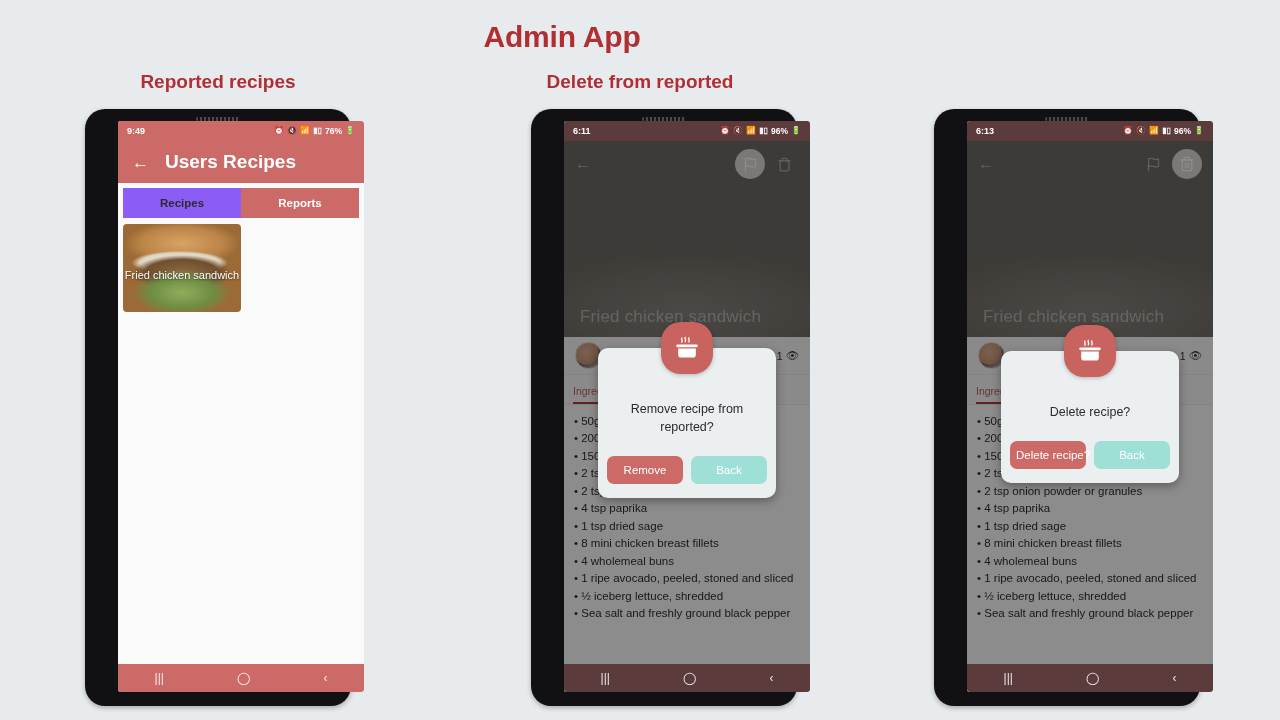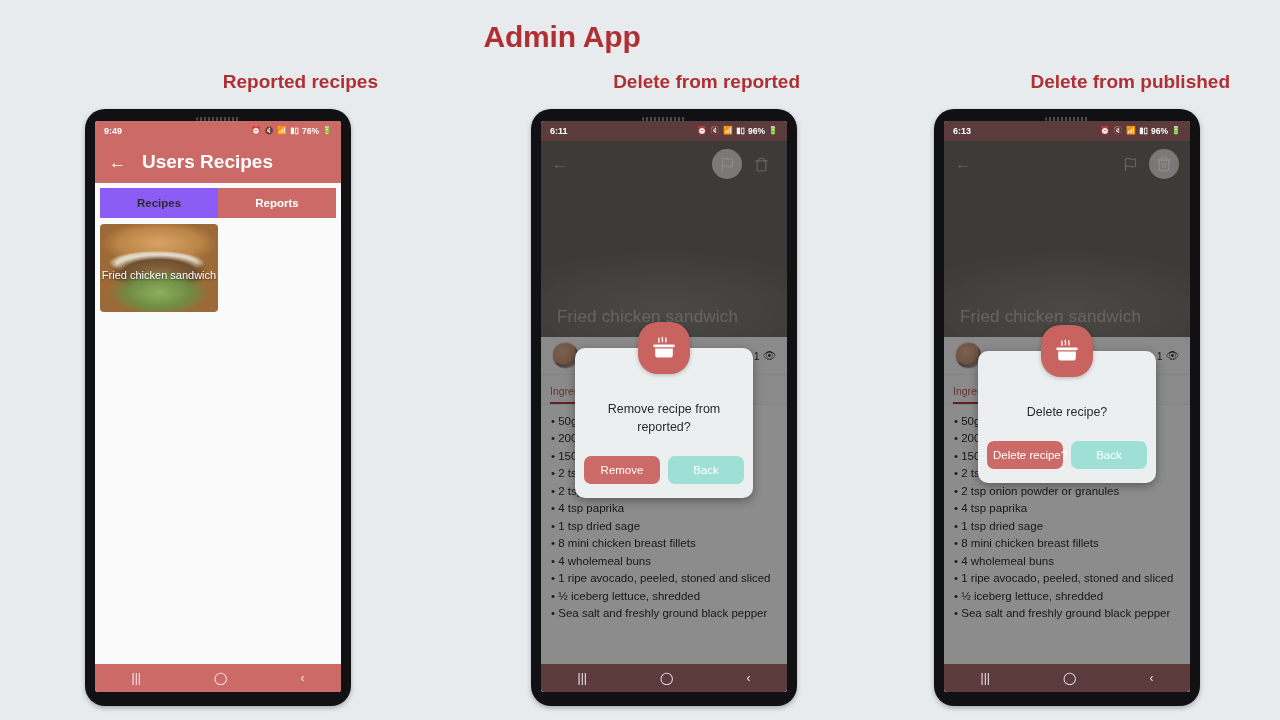--- a/index.html
+++ b/index.html
@@ -13,21 +13,21 @@
 
   .app-title {
     position: absolute; top: 20px; left: 0; width: 1124px;
     text-align: center;
     font-size: 30px; font-weight: bold; color: #b02f33;
     letter-spacing: -0.2px;
   }
 
   .panel-title {
     position: absolute; top: 71px;
-    text-align: right;
+    text-align: center;
     font-size: 19px; font-weight: bold; color: #b02f33;
   }
   .pt0 { left: 58px;  width: 320px; }
   .pt1 { left: 480px; width: 320px; }
   .pt2 { left: 910px; width: 320px; }
 
   
   .phone {
     position: absolute;
     width: 266px; height: 597px;
@@ -43,20 +43,21 @@
   .grille {
     position: absolute; top: 8px; left: 50%; transform: translateX(-50%);
     width: 44px; height: 4px; border-radius: 2px;
     background: repeating-linear-gradient(to right, #4a4a4c 0 2px, #141416 2px 4px);
   }
 
   .screen {
     position: relative; width: 246px; height: 571px;
     overflow: hidden; background: #fafafa;
     border-radius: 3px;
+    margin-left: 23px;
   }
 
   
   .statusbar {
     position: relative; height: 20px; width: 100%;
     display: flex; align-items: center; justify-content: space-between;
     padding: 0 9px;
     color: #fff; font-size: 9px; font-weight: bold;
     z-index: 30;
   }
@@ -211,21 +212,20 @@
 </style>
 </head>
 <body>
 
 <div class="page">
 
   <div class="app-title">Admin App</div>
 
   <div class="panel-title pt0">Reported recipes</div>
   <div class="panel-title pt1">Delete from reported</div>
-  <div class="panel-title pt2">Delete from published</div>
 
   <div class="phone p0">
     <div class="grille"></div>
     <div class="screen">
 
       <div class="statusbar red">
         <span>9:49</span>
         <span class="sb-right">
           <span class="sb-ico">⏰</span>
           <span class="sb-ico">🔇</span>

